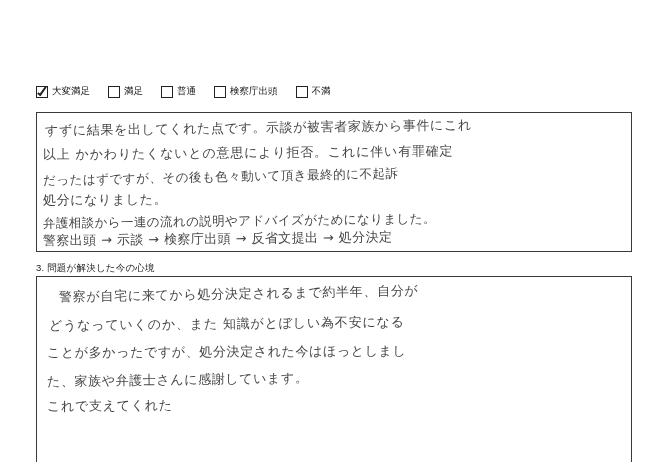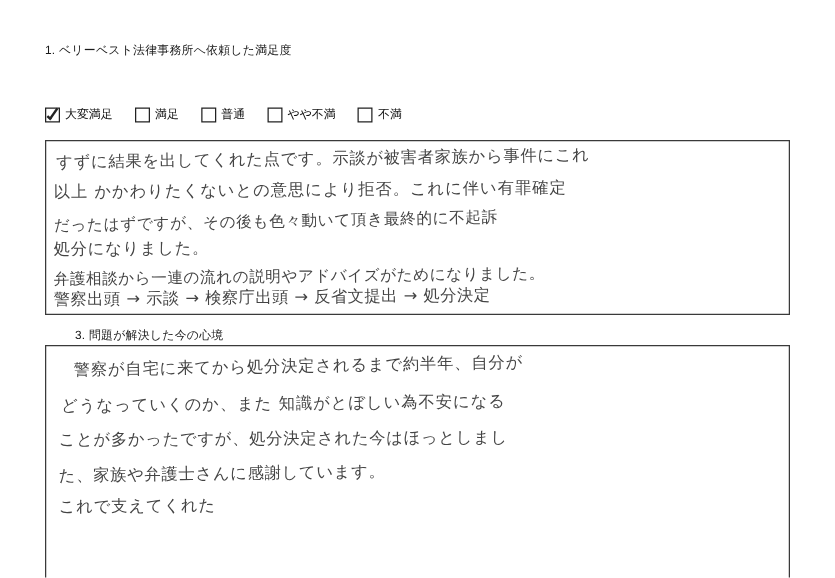--- a/index.html
+++ b/index.html
@@ -23,21 +23,21 @@
 
   
   .q-heading {
     font-size: 9.5px;
     color: #1a1a1a;
     letter-spacing: 0.2px;
     white-space: nowrap;
   }
   #q1-heading { position: absolute; left: 36px; top: 34px; }
   #q2-heading { position: absolute; left: 36px; top: 98px; margin-top: 41px; }
-  #q3-heading { position: absolute; left: 36px; top: 262px; margin-left: 24px; }
+  #q3-heading { position: absolute; left: 36px; top: 262px; }
 
   
   .choices {
     position: absolute;
     left: 36px;
     top: 57px;
     display: flex;
     align-items: center;
     gap: 18px;
     margin-top: 28px;
@@ -117,38 +117,37 @@
   #a3l2 { left: 12px; top: 40px;  transform: rotate(-0.6deg); letter-spacing: 0.8px; }
   #a3l3 { left: 10px; top: 68px;  transform: rotate(-0.3deg); letter-spacing: 0.6px; }
   #a3l4 { left: 10px; top: 96px;  transform: rotate(-0.8deg); letter-spacing: 0.6px; }
   #a3l5 { left: 10px; top: 122px; transform: rotate(-0.5deg); letter-spacing: 0.7px; }
 </style>
 </head>
 <body>
 
 <div class="sheet">
 
-  <div class="q-heading" id="q1-heading">1. ベリーベスト法律事務所へ依頼した満足度</div>
 
   <div class="choices">
     <label class="choice">
       <span class="box checked"></span>
       <span class="choice-label">大変満足</span>
     </label>
     <label class="choice">
       <span class="box"></span>
       <span class="choice-label">満足</span>
     </label>
     <label class="choice">
       <span class="box"></span>
       <span class="choice-label">普通</span>
     </label>
     <label class="choice">
       <span class="box"></span>
-      <span class="choice-label">やや不満</span>
+      <span class="choice-label">検察庁出頭</span>
     </label>
     <label class="choice">
       <span class="box"></span>
       <span class="choice-label">不満</span>
     </label>
   </div>
 
   <div class="q-heading" id="q2-heading">2. 良かった点</div>
 
   <div class="answer-box" id="answer2">

